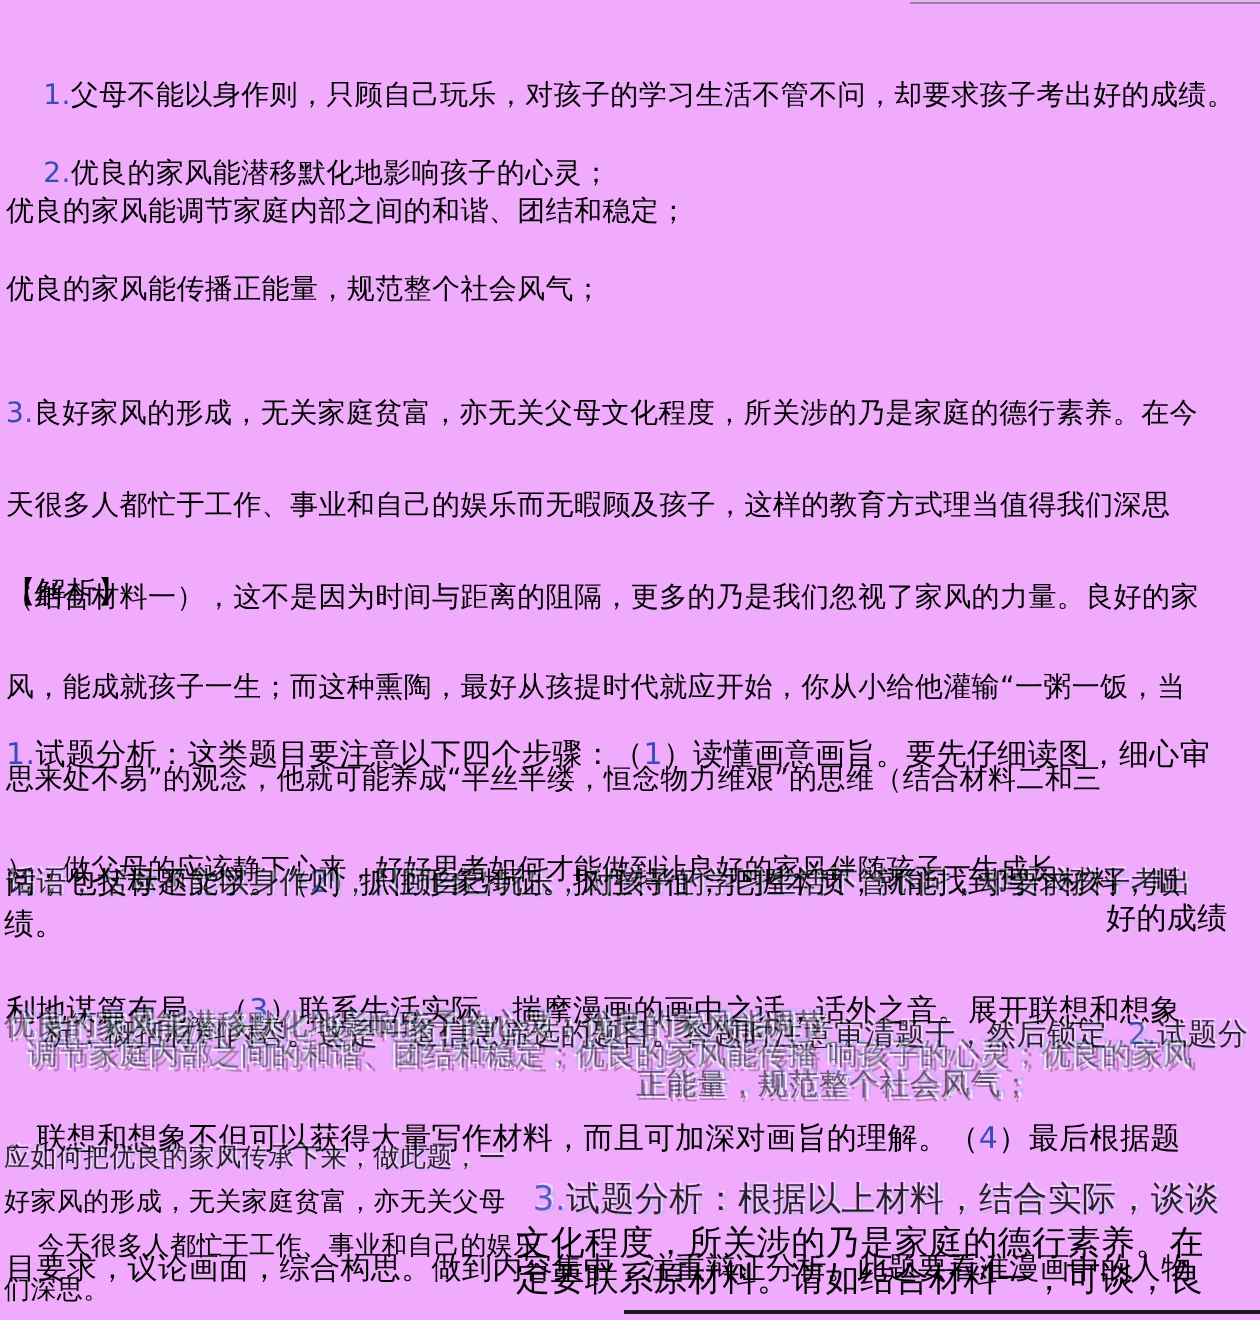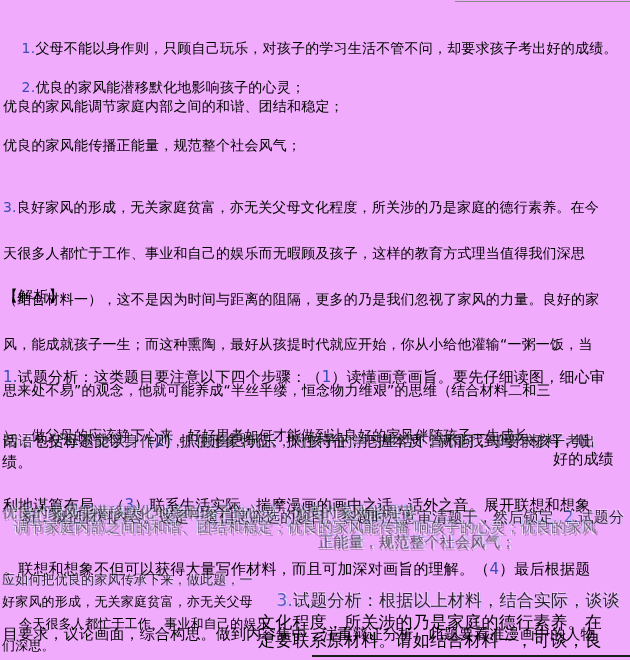--- a/index.html
+++ b/index.html
@@ -86,21 +86,21 @@
 
   <div class="abs f15 ghost" style="top:502px;left:2px;">优良的家风能潜移默化地影响孩子的心灵；优良的家风能调节</div>
   <div class="abs f15 ghost2" style="top:517px;left:14px;">调节家庭内部之间的和谐、团结和稳定；优良的家风能传播 响孩子的心灵；优良的家风</div>
   <div class="abs f15 ghost" style="top:532px;left:318px;">正能量，规范整个社会风气；</div>
 
   <div class="abs f13 semi" style="top:571px;left:2px;">应如何把优良的家风传承下来，做此题，一</div>
   <div class="abs f13" style="top:593px;left:2px;">好家风的形成，无关家庭贫富，亦无关父母</div>
   <div class="abs f13" style="top:615px;left:19px;">今天很多人都忙于工作、事业和自己的娱乐</div>
   <div class="abs f13" style="top:637px;left:2px;">们深思。</div>
 
-  <div class="abs f17 semi" style="top:567px;left:254px;text-align:right;">
+  <div class="abs f17 semi" style="top:567px;left:244px;text-align:right;">
     <span class="num">3.</span><span>试题分析：根据以上材料，结合实际，谈谈</span>
   </div>
   <div class="abs f17" style="top:589px;left:258px;margin-top:40px;">定要联系原材料。请如结合材料一，可谈，良</div>
   <div class="abs f17" style="top:611px;left:258px;">文化程度，所关涉的乃是家庭的德行素养。在</div>
 
   <div class="rule rule-bottom"></div>
 
 </div>
 
 </body></html>

